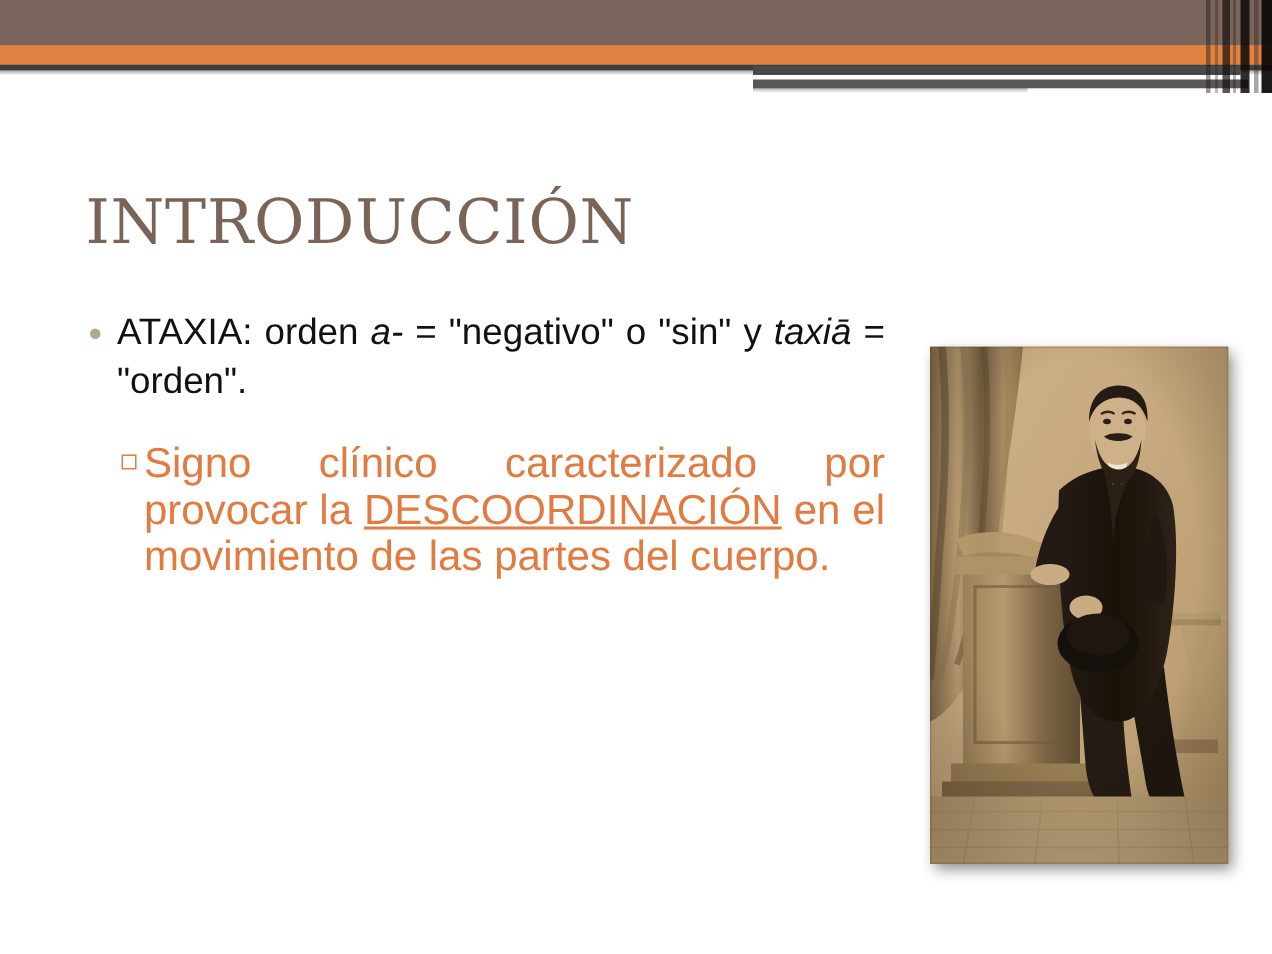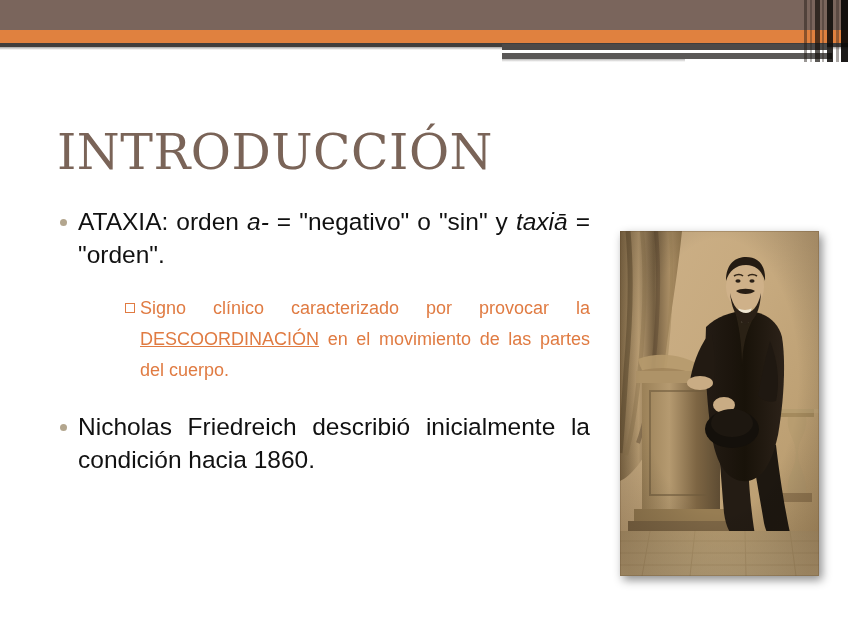--- a/index.html
+++ b/index.html
@@ -94,21 +94,21 @@
     top: 0;
     height: 62px;
   }
 
   
   .slide-title {
     position: absolute;
     left: 57px;
     top: 124px;
     font-family: "DejaVu Serif", "Liberation Serif", serif;
-    font-size: 49px;
+    font-size: 41px;
     letter-spacing: 0.5px;
     color: #7a6458;
     white-space: nowrap;
   }
 
   
   .content {
     position: absolute;
     left: 0;
     top: 205px;
@@ -133,25 +133,24 @@
     width: 7px;
     height: 7px;
     border-radius: 50%;
     background: #b3a68e;
   }
 
   .bullet-l2 {
     position: relative;
     padding-left: 96px;
     padding-right: 25px;
-    font-size: 18px;
+    font-size: 28px;
     line-height: 31px;
     color: #e07b42;
     text-align: justify;
-    margin-left: 44px;
   }
   .bullet-l2::before {
     content: "";
     position: absolute;
     left: 81px;
     top: 10px;
     width: 8px;
     height: 8px;
     border: 1.6px solid #e07b42;
     background: transparent;
@@ -209,23 +208,20 @@
   </div>
 
   <div class="spacer-sm"></div>
 
   <div class="bullet-l2">
     <span>Signo clínico caracterizado por provocar la </span><u class="emphasis">DESCOORDINACIÓN</u><span> en el movimiento de las partes del cuerpo.</span>
   </div>
 
   <div class="spacer-md"></div>
 
-  <div class="bullet-l1">
-    <span>Nicholas Friedreich describió inicialmente la condición hacia 1860.</span>
-  </div>
 
 </div>
 
 <div class="photo-wrap">
   <svg class="photo-svg" viewBox="0 0 199 345" preserveAspectRatio="none">
     <defs>
       <linearGradient id="bgGrad" x1="0" y1="0" x2="1" y2="1">
         <stop offset="0%" stop-color="#cdb188"></stop>
         <stop offset="45%" stop-color="#c6a97e"></stop>
         <stop offset="100%" stop-color="#b49769"></stop>

